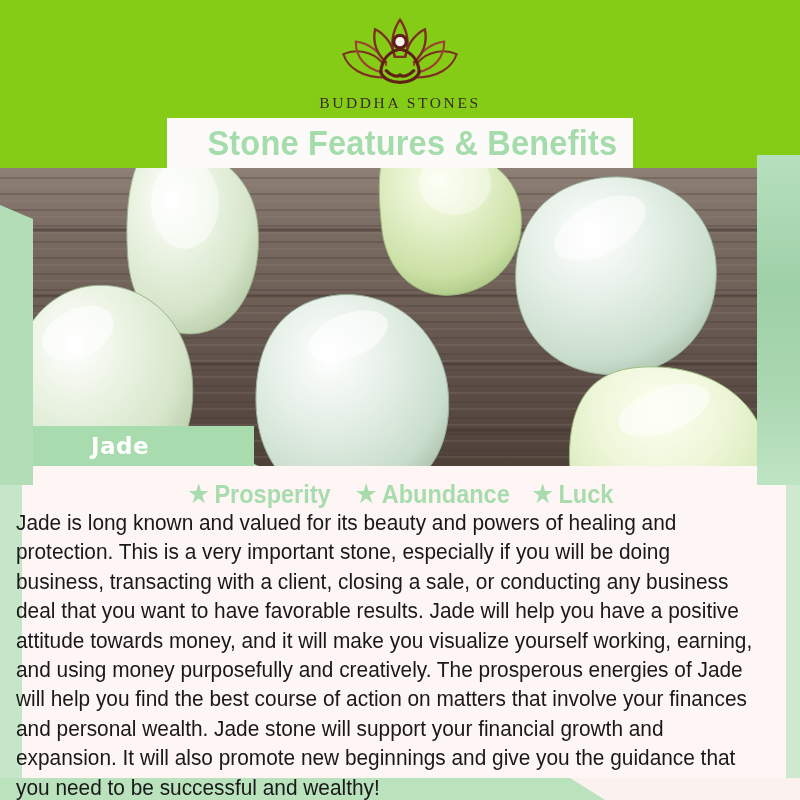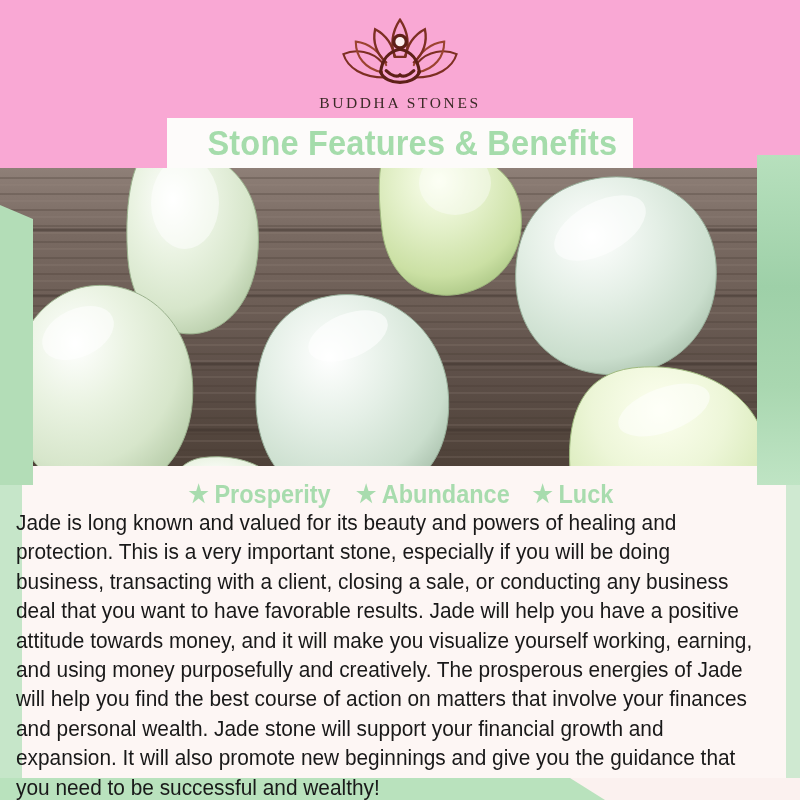--- a/index.html
+++ b/index.html
@@ -8,21 +8,21 @@
     background:#fdf2f0;
     font-family:"Liberation Sans", sans-serif;
     overflow:hidden;
     position:relative;
   }
   #page{position:relative;width:800px;height:800px;overflow:hidden;background:#fbf1ef;}
 
   
   .header{
     position:absolute;left:0;top:0;width:800px;height:168px;
-    background:#f9a8d4;
+    background:#84cc16;
   }
   .logo-wrap{
     position:absolute;left:0;top:14px;width:800px;
     display:flex;flex-direction:column;align-items:center;
   }
   .logo-mark{width:140px;height:76px;display:block;}
   .logo-text{
     margin-top:4px;
     font-family:"Liberation Serif", serif;
     font-size:15.5px;letter-spacing:2.6px;
@@ -252,20 +252,23 @@
       <ellipse cx="664" cy="242" rx="48" ry="22" fill="#ffffff" opacity="0.5" transform="rotate(-20 664 242)"></ellipse>
 
       <path d="M200 290 C252 282 296 312 302 360 L180 360 C160 330 170 296 200 290 Z" fill="url(#g1)" stroke="#9cb38f" stroke-width="1"></path>
       <path d="M470 300 C522 292 570 320 576 364 L452 364 C434 338 442 306 470 300 Z" fill="url(#g4)" stroke="#9fba7f" stroke-width="1"></path>
     </svg>
   </div>
 
   <div class="bar-left"></div>
   <div class="bar-right-soft"></div>
 
+  <div class="jade-tag">
+    <span class="label">Jade</span>
+  </div>
 
   <div class="content"></div>
   <div class="content-edge-left"></div>
   <div class="content-edge-right"></div>
   <div class="paper"></div>
   <div class="bottom-band"></div>
 
   <div class="benefits">
     <span class="benefit">
       <span class="star">★</span>

